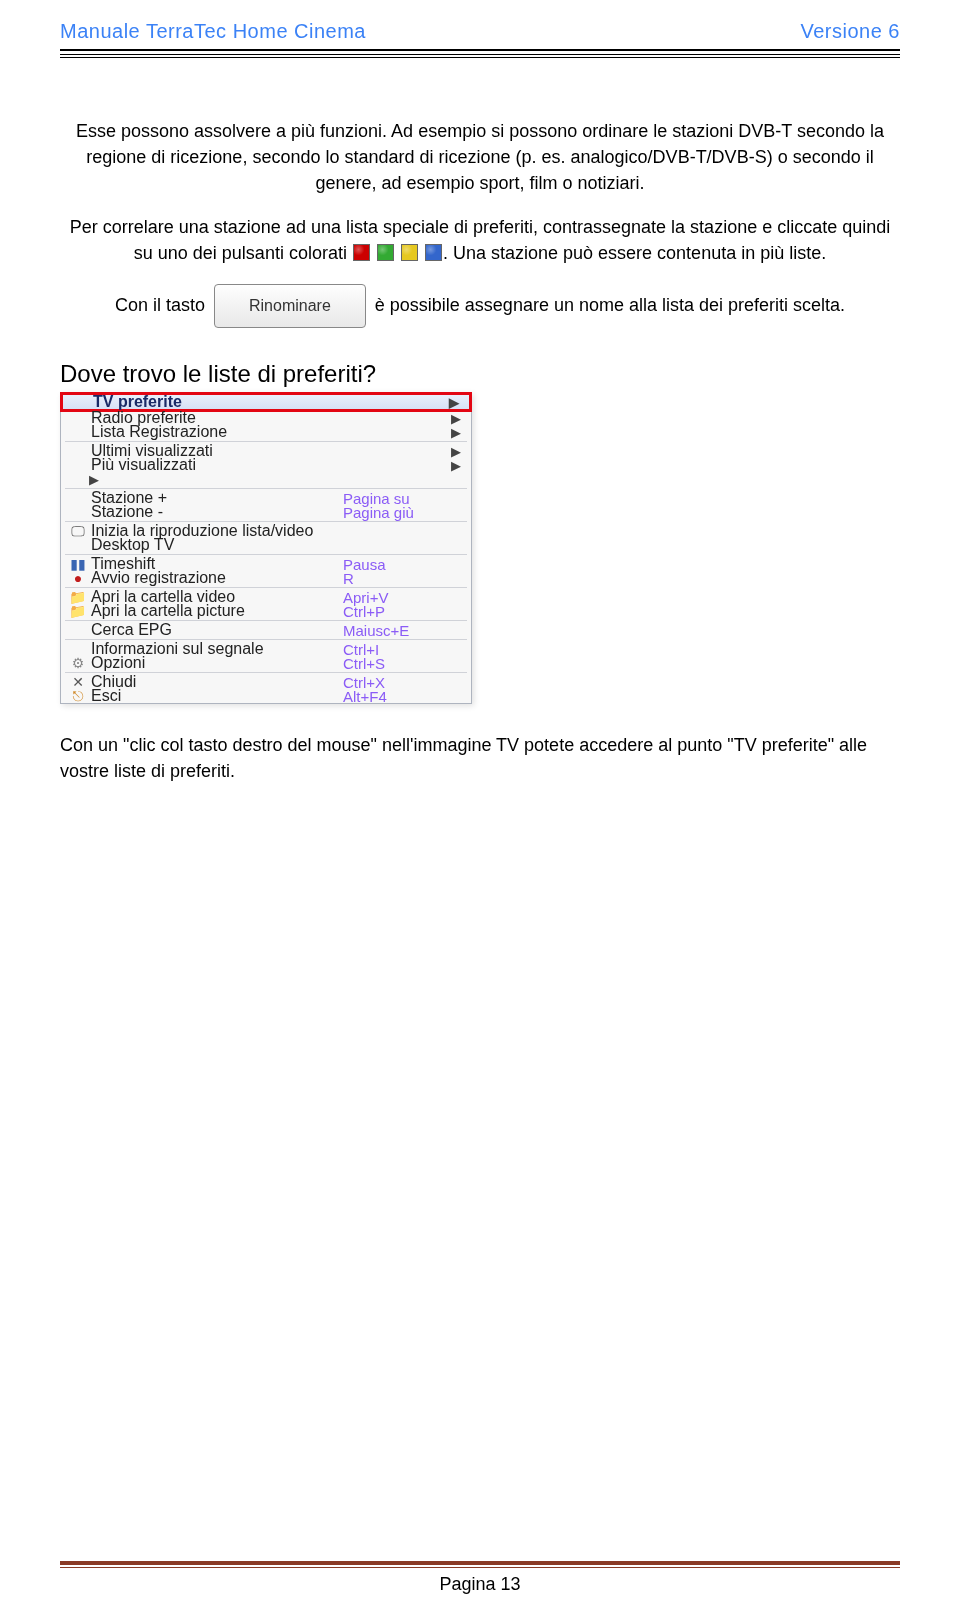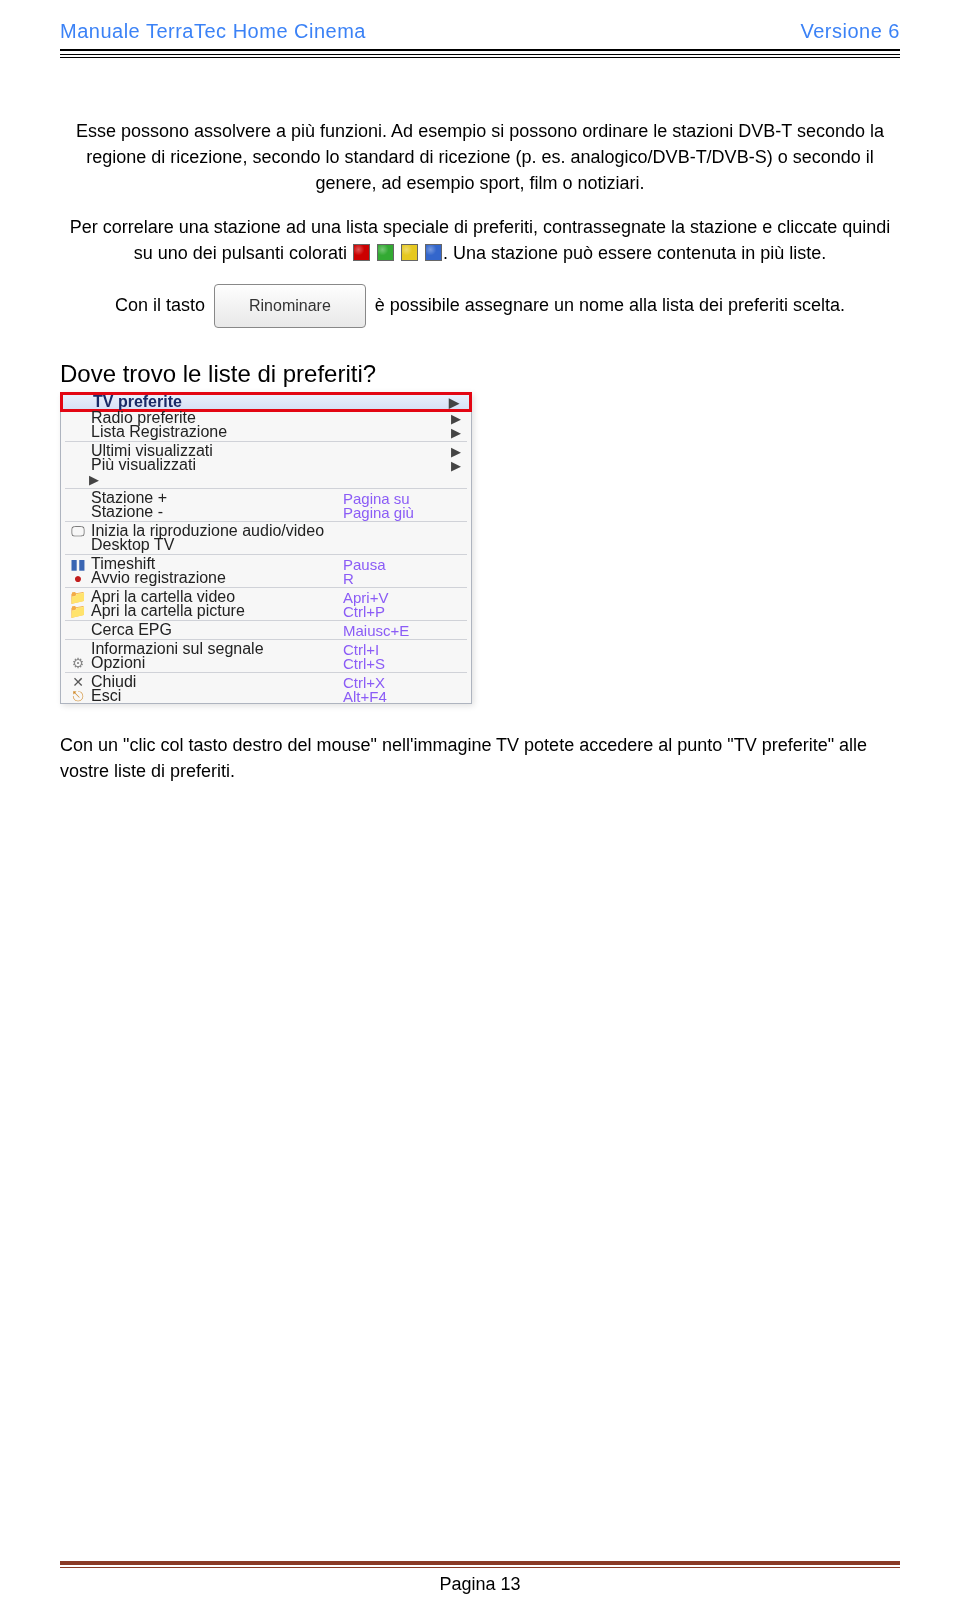--- a/index.html
+++ b/index.html
@@ -217,21 +217,21 @@
       <span class="mi-short">Pagina su</span>
     </div>
     <div class="menu-item">
       <span class="mi-icon"></span>
       <span class="mi-label">Stazione -</span>
       <span class="mi-short">Pagina giù</span>
     </div>
     <div class="menu-sep"></div>
     <div class="menu-item">
       <span class="mi-icon">🖵</span>
-      <span class="mi-label">Inizia la riproduzione audio/video</span>
+      <span class="mi-label">Inizia la riproduzione lista/video</span>
       <span class="mi-short"></span>
     </div>
     <div class="menu-item">
       <span class="mi-icon"></span>
       <span class="mi-label">Desktop TV</span>
       <span class="mi-short"></span>
     </div>
     <div class="menu-sep"></div>
     <div class="menu-item">
       <span class="mi-icon" style="color:#3a66b3;">▮▮</span>

